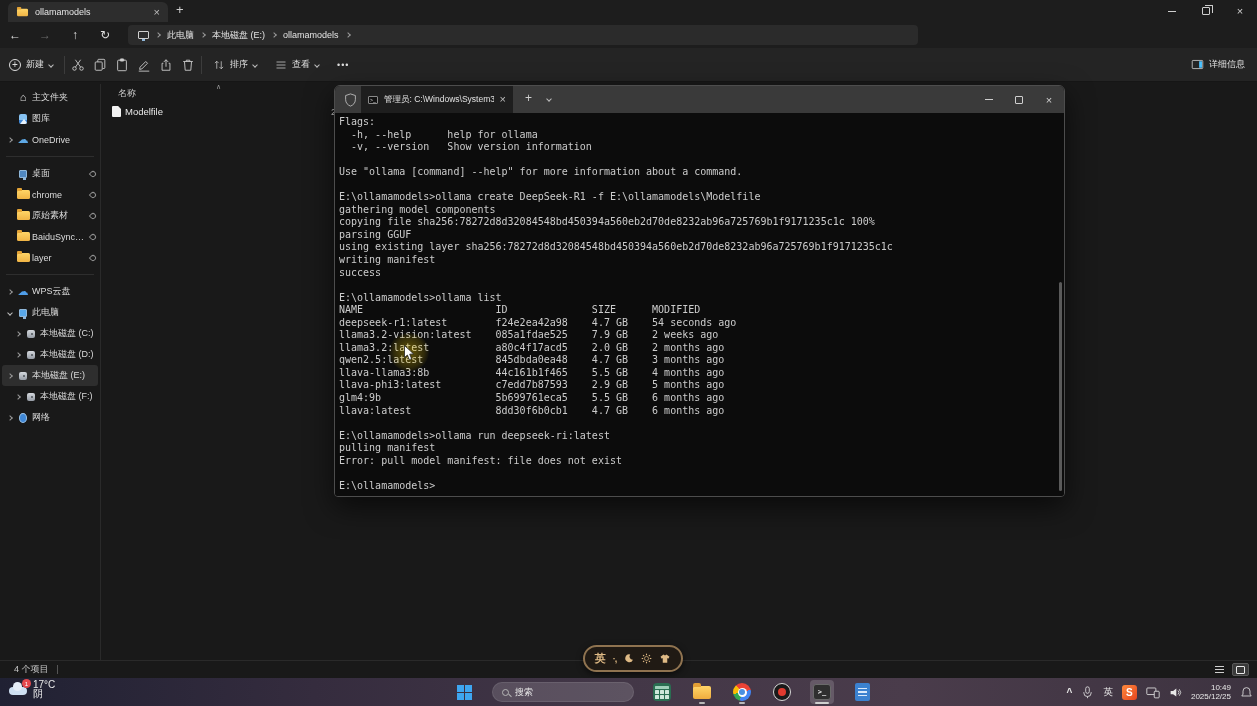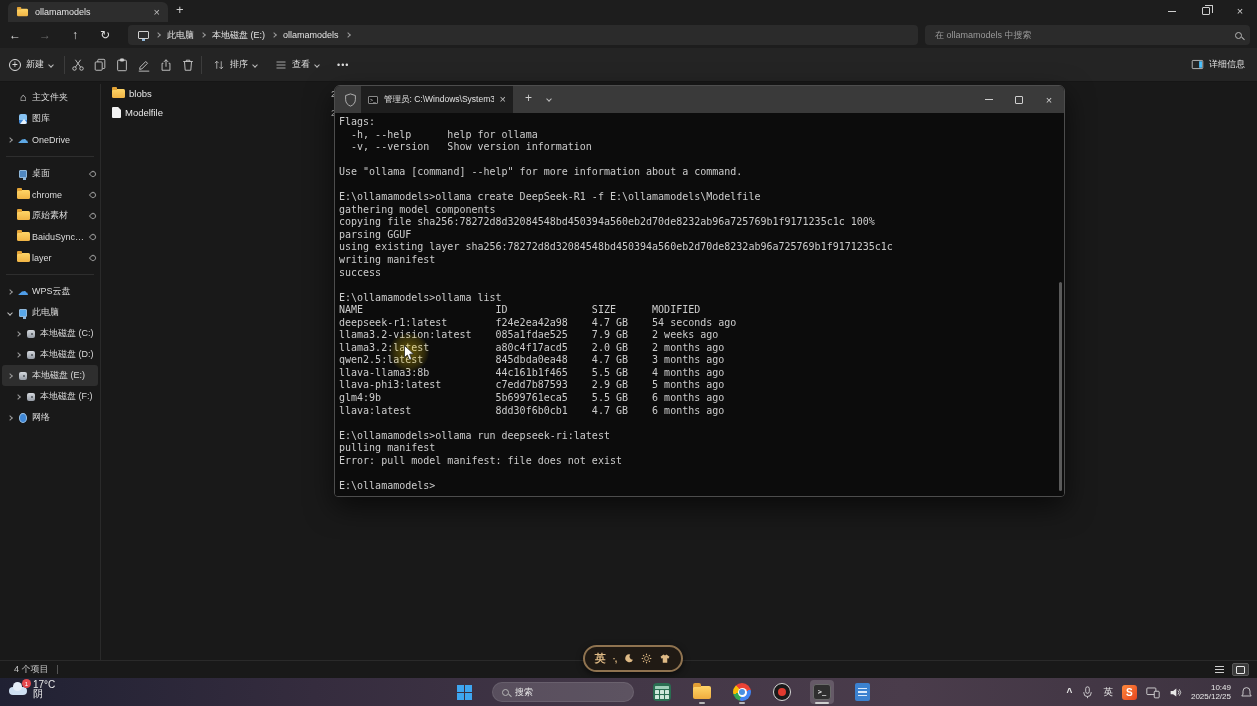--- a/index.html
+++ b/index.html
@@ -168,24 +168,20 @@
       <div class="crumbpill">
         <span class="monic" style="background:transparent;border-color:#cfcfcf"></span>
         <span class="chev"></span>
         <span>此电脑</span>
         <span class="chev"></span>
         <span>本地磁盘 (E:)</span>
         <span class="chev"></span>
         <span>ollamamodels</span>
         <span class="chev"></span>
       </div>
-      <div class="searchpill">
-        <input placeholder="在 ollamamodels 中搜索" style="">
-        <span class="lens"></span>
-      </div>
     </div>
 
     <div class="toolbar">
       <div class="tbgroup">
         <span class="plus-circ">+</span>
         <span>新建</span>
         <span class="chevdown"></span>
       </div>
       <span class="tsep"></span>
       <span class="ticon">
@@ -401,24 +397,23 @@
             <span class="chev"></span>
           </span>
         <span class="cell">
             <span class="globeic"></span>
           </span>
         <span class="lbl">网络</span>
       </div>
     </div>
 
     <div class="filearea">
-      <div class="frow">
-        <span class="folder"></span>
-        <span>blobs</span>
-        <span class="sliver">2</span>
+      <div class="fheader">
+        <span>名称</span>
+        <span class="sortcaret">∧</span>
       </div>
       <div class="frow">
         <span class="fileic"></span>
         <span>Modelfile</span>
         <span class="sliver">2</span>
       </div>
     </div>
 
     <div class="statusbar">
       <span>4 个项目</span>

